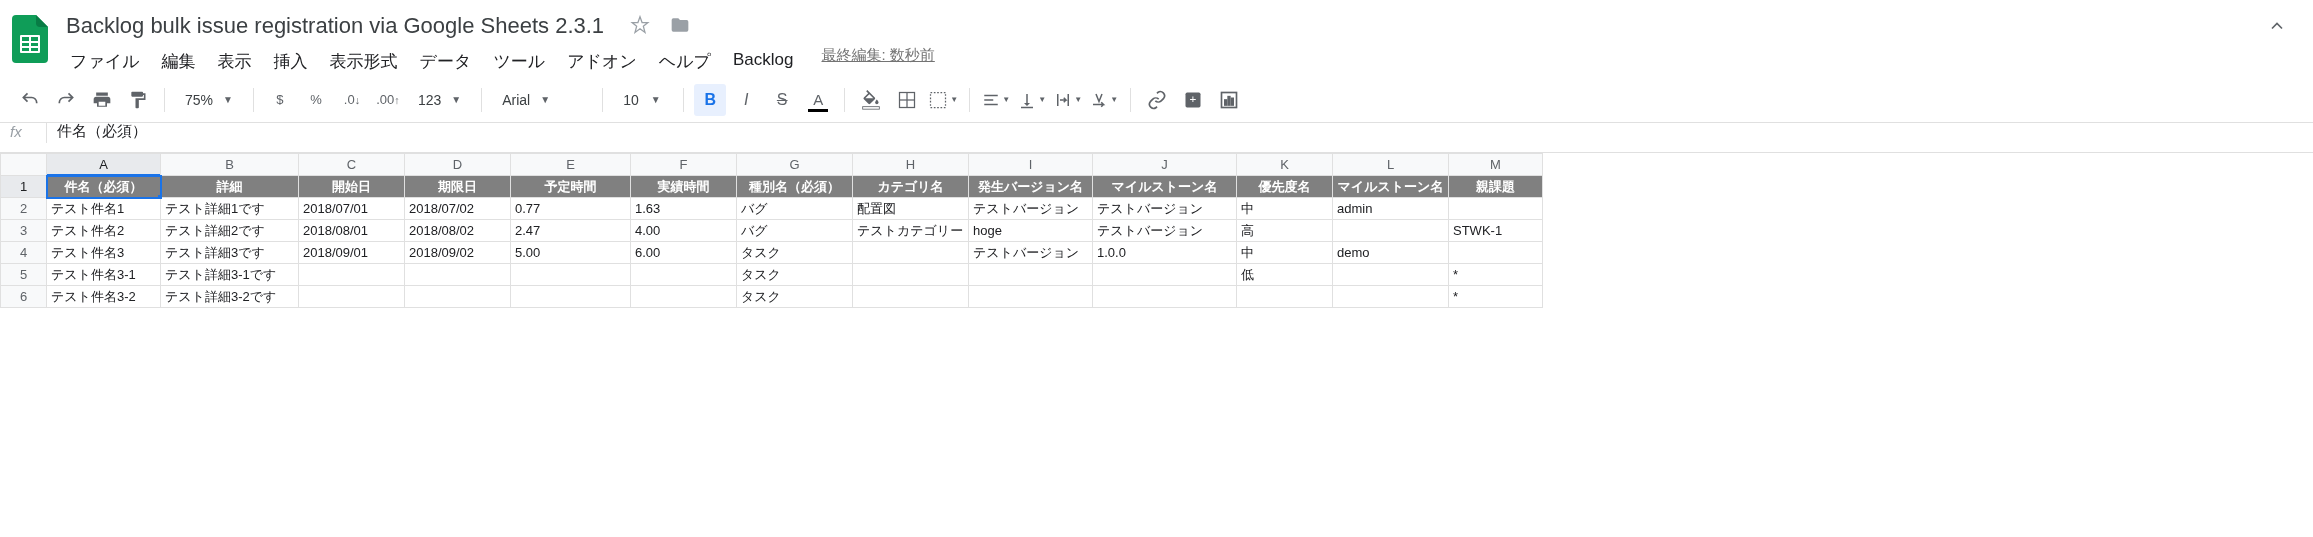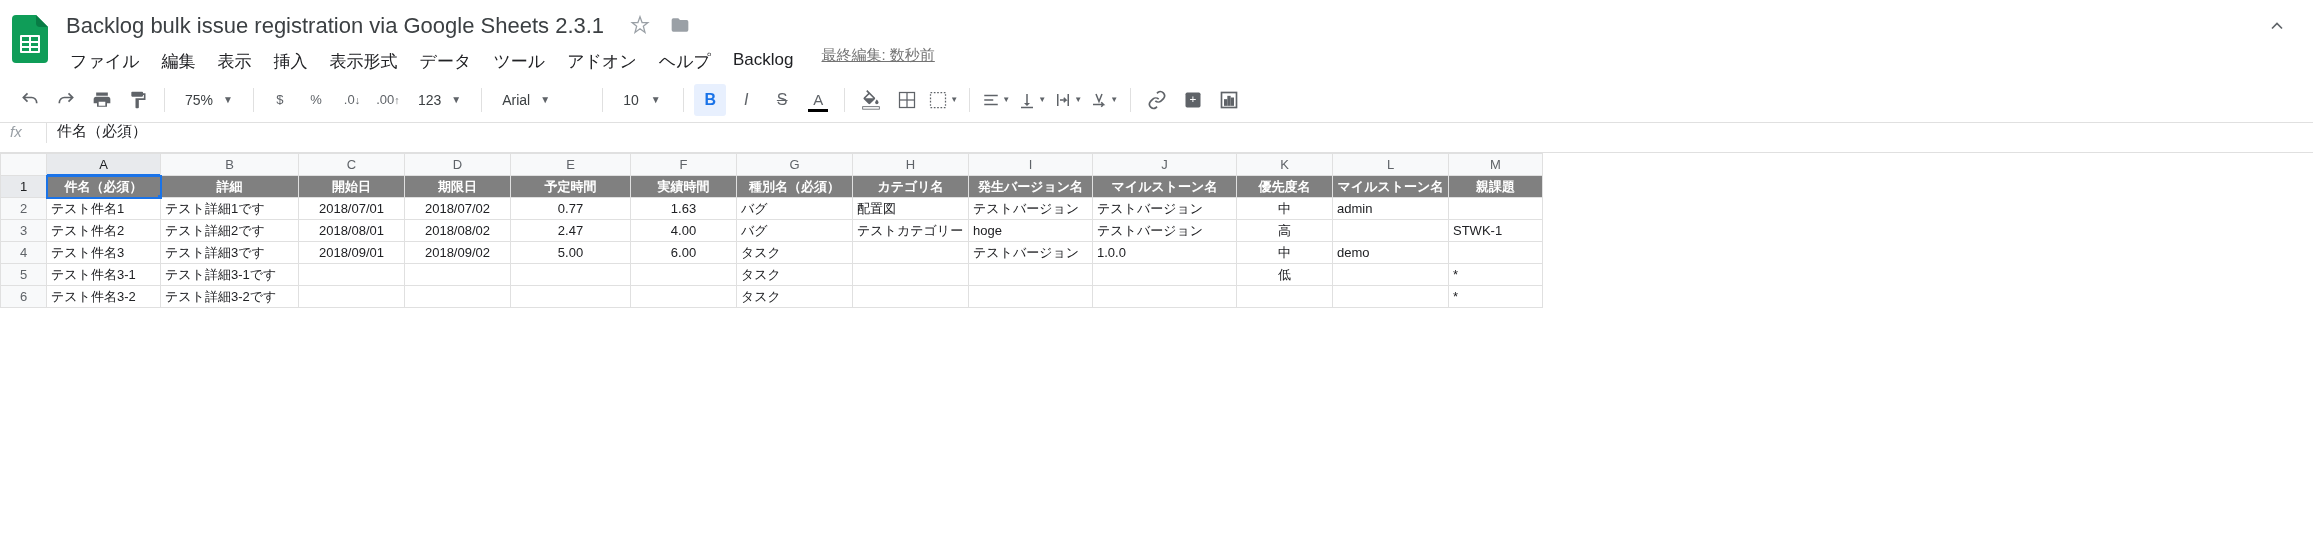--- a/index.html
+++ b/index.html
@@ -34,21 +34,21 @@
   
   .sheet { border-collapse: collapse; table-layout: fixed; }
   .sheet th, .sheet td { border: 1px solid #e0e0e0; padding: 0 4px; height: 22px; font-size: 13px; overflow: hidden; white-space: nowrap; text-overflow: clip; }
   .corner { width: 46px; background: #f8f9fa; border-right: 1px solid #ccc; border-bottom: 1px solid #ccc; }
   .col-head { background: #f8f9fa; text-align: center; font-weight: 400; color: #5f6368; position: relative; }
   .col-head.active { background: #e8eaed; color: #202124; }
   .row-head { width: 46px; background: #f8f9fa; text-align: center; font-weight: 400; color: #5f6368; }
   .row-head.active { background: #e8eaed; color: #202124; }
   .hdr-cell { background: #808080; color: #fff; font-weight: bold; text-align: center; }
   .cell { background: #fff; text-align: left; }
-  .cell.right { text-align: center; margin-top: 45px; }
+  .cell.right { text-align: left; margin-top: 45px; }
   .active-col-indicator { position: absolute; bottom: -1px; left: 0; right: 0; height: 2px; background: #1a73e8; }
   .sel-handle { position: absolute; width: 6px; height: 6px; background: #1a73e8; bottom: -4px; right: -4px; }
   
   .col-A { width: 114px; } .col-B { width: 138px; } .col-C { width: 106px; }
   .col-D { width: 106px; } .col-E { width: 120px; } .col-F { width: 106px; }
   .col-G { width: 116px; } .col-H { width: 116px; } .col-I { width: 124px; }
   .col-J { width: 144px; } .col-K { width: 96px; } .col-L { width: 116px; }
   .col-M { width: 94px; }
 </style>
 </head>

